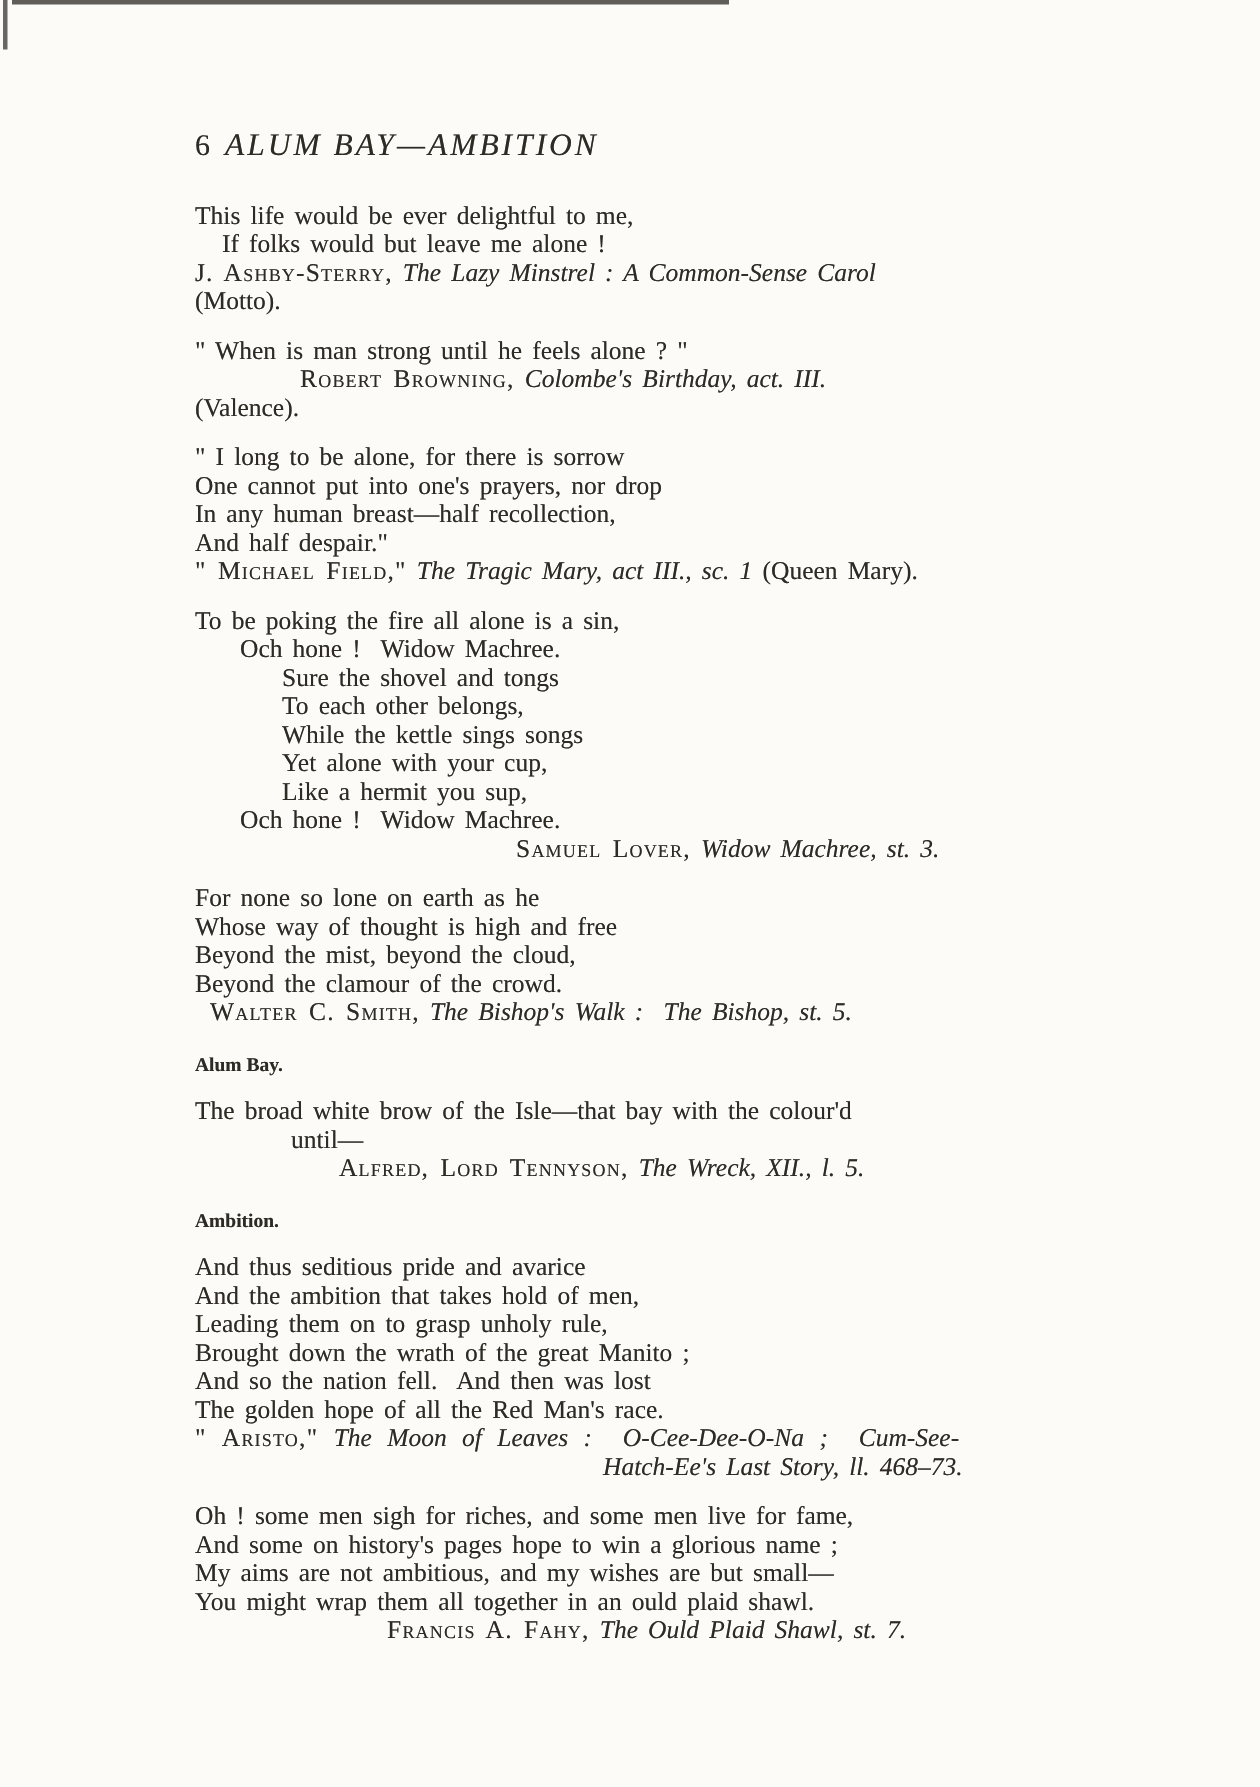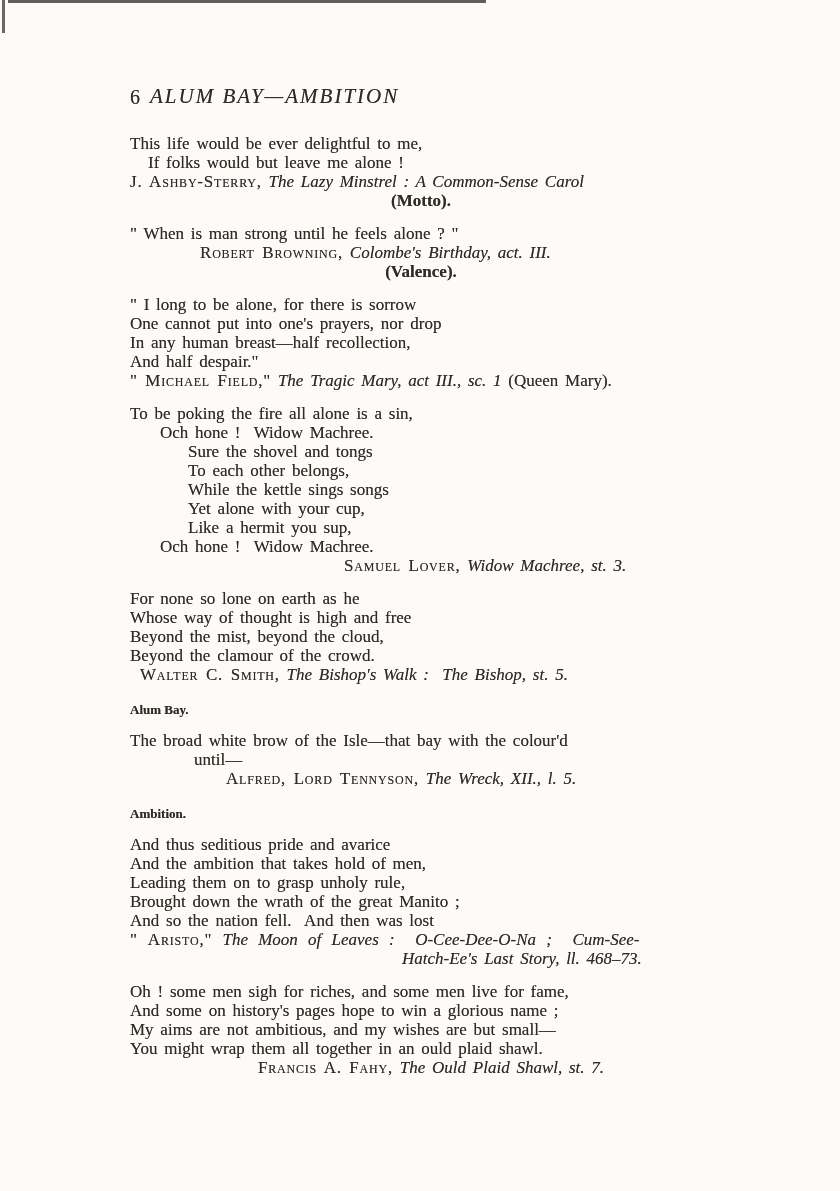--- a/index.html
+++ b/index.html
@@ -32,21 +32,21 @@
     letter-spacing: 2px; padding-left: 20px;
   }
   .line, .attr {
     margin: 0; font-size: 17px; line-height: 19px;
     white-space: pre-wrap; word-spacing: 2.5px;
   }
   .quote { margin: 0 0 14px 0; }
   .heading { font-weight: bold; font-size: 13px; line-height: 19px; margin: 16px 0 12px 0; }
   .sc { font-variant: small-caps; letter-spacing: 0.8px; margin-top: 28px; }
   .it { font-style: italic; }
-  .note { text-align: center; font-weight: bold; }
+  .note { text-align: left; }
   .i1 { padding-left: 18px; }   
   .i2 { padding-left: 30px; }   
   .i3 { padding-left: 58px; }   
   .i4 { padding-left: 64px; }   
   .a-q1 { padding-left: 70px; }
   .a-q3 { padding-left: 214px; }
   .a-q4 { padding-left: 10px; }
   .a-q5 { padding-left: 96px; }
   .a-q6 { word-spacing: 6px; }
   .a-q6c { padding-left: 272px; }
@@ -116,20 +116,21 @@
     </section>
 
     <h2 class="heading">Ambition.</h2>
 
     <section class="quote">
       <p class="line">And thus seditious pride and avarice</p>
       <p class="line">And the ambition that takes hold of men,</p>
       <p class="line">Leading them on to grasp unholy rule,</p>
       <p class="line">Brought down the wrath of the great Manito ;</p>
       <p class="line">And so the nation fell.  And then was lost</p>
+      <p class="line">The golden hope of all the Red Man's race.</p>
       <p class="attr a-q6"><span class="sc">" Aristo,"</span> <span class="it">The Moon of Leaves :  O-Cee-Dee-O-Na ;  Cum-See-</span></p>
       <p class="attr a-q6c"><span class="it">Hatch-Ee's Last Story, ll. 468–73.</span></p>
     </section>
 
     <section class="quote">
       <p class="line">Oh ! some men sigh for riches, and some men live for fame,</p>
       <p class="line">And some on history's pages hope to win a glorious name ;</p>
       <p class="line">My aims are not ambitious, and my wishes are but small—</p>
       <p class="line">You might wrap them all together in an ould plaid shawl.</p>
       <p class="attr a-q7"><span class="sc">Francis A. Fahy,</span> <span class="it">The Ould Plaid Shawl, st. 7.</span></p>

